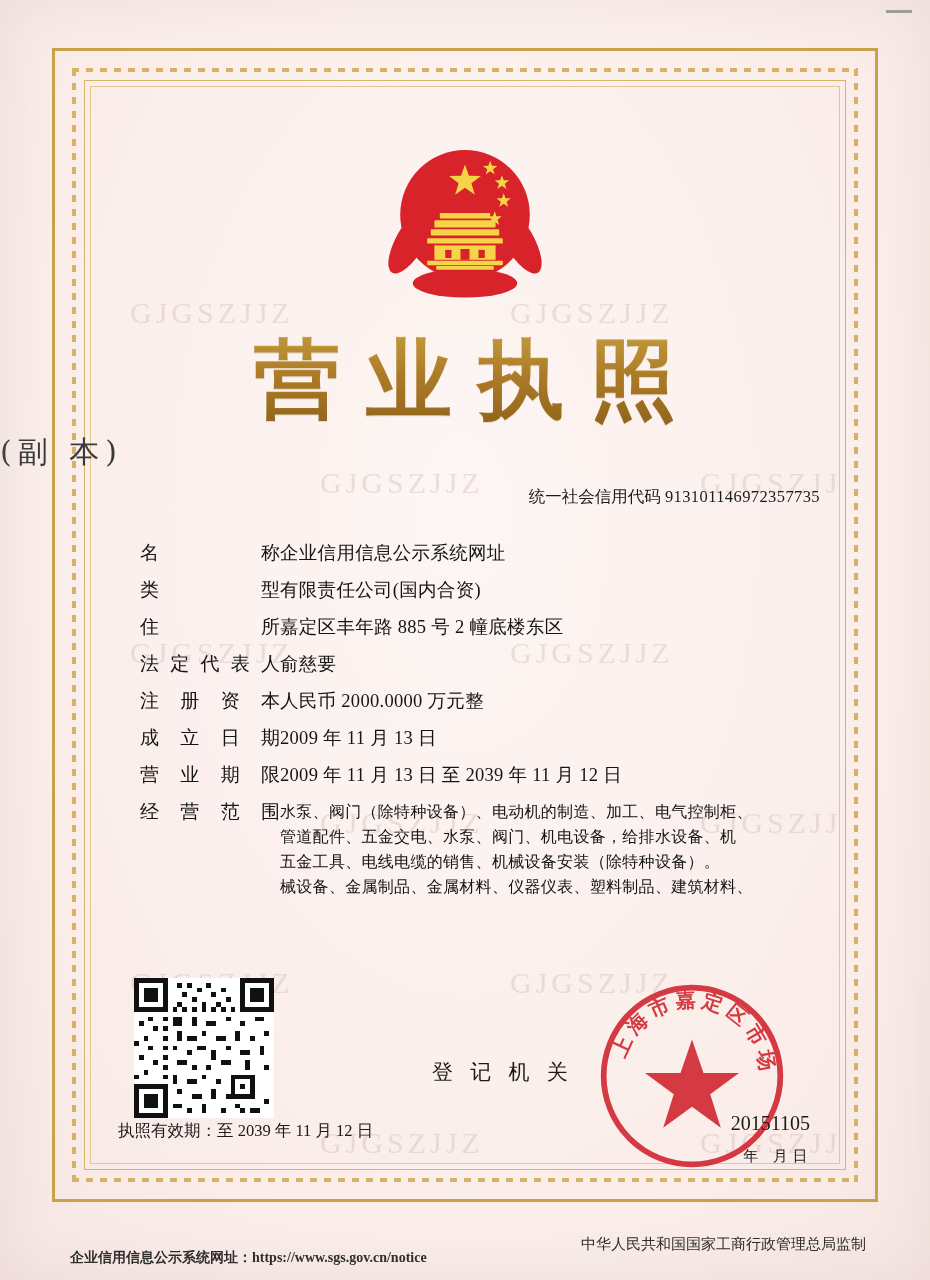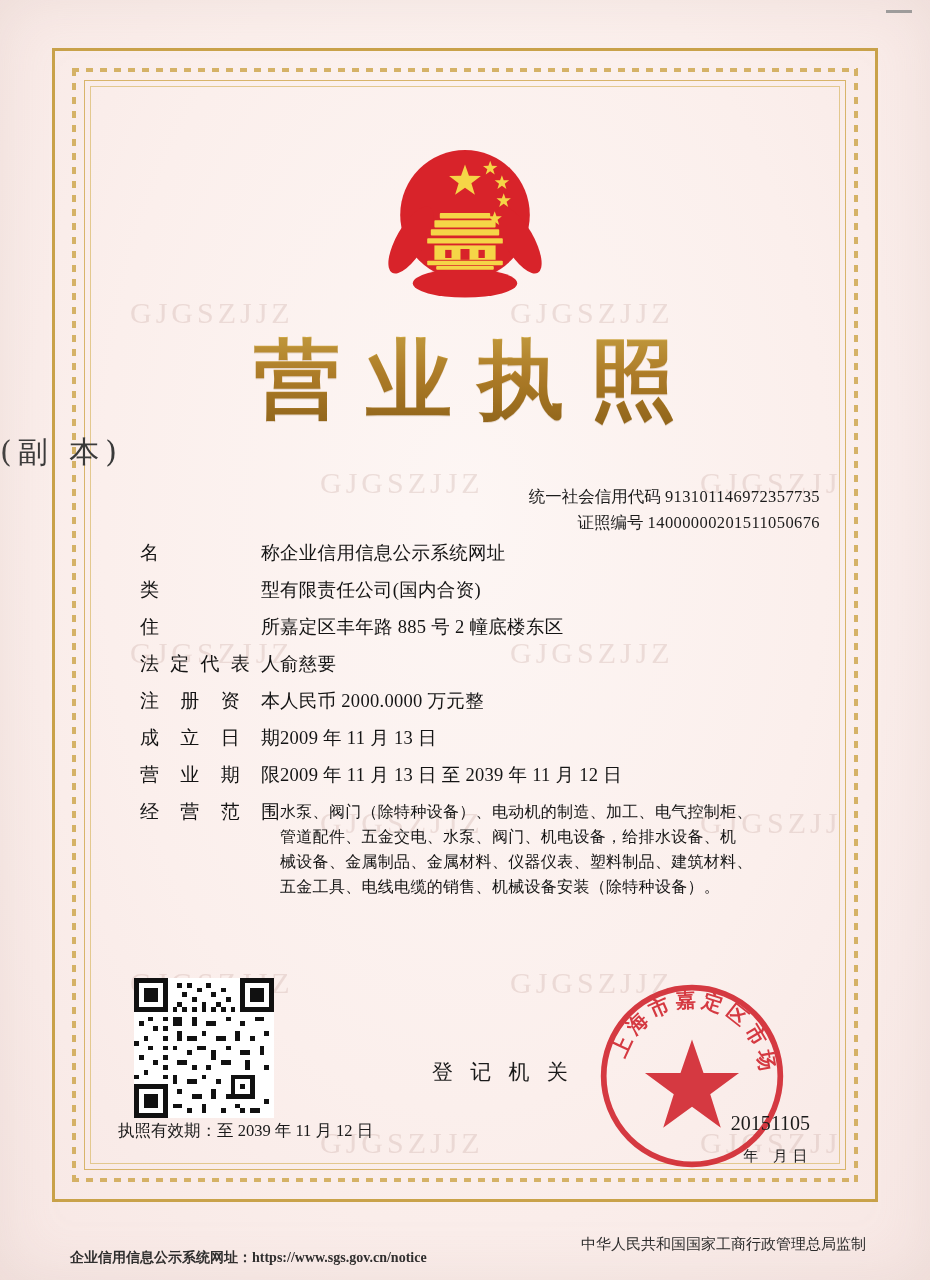--- a/index.html
+++ b/index.html
@@ -312,24 +312,20 @@
   </div>
 
   <div class="title">营业执照</div>
   <div class="subtitle">(副 本)</div>
 
   <div class="codes">
     <div>
       <span>统一社会信用代码</span>
       <span class="num">913101146972357735</span>
     </div>
-    <div>
-      <span>证照编号</span>
-      <span class="num">14000000201511050676</span>
-    </div>
   </div>
 
   <div class="fields">
 
     <div class="row">
       <div class="lbl">
         <span>名</span>
         <span>称</span>
       </div>
       <div class="val">企业信用信息公示系统网址</div>
@@ -395,22 +391,22 @@
     <div class="row scope">
       <div class="lbl">
         <span>经</span>
         <span>营</span>
         <span>范</span>
         <span>围</span>
       </div>
       <div class="val">
         <div>水泵、阀门（除特种设备）、电动机的制造、加工、电气控制柜、</div>
         <div>管道配件、五金交电、水泵、阀门、机电设备，给排水设备、机</div>
+        <div>五金工具、电线电缆的销售、机械设备安装（除特种设备）。</div>
         <div>械设备、金属制品、金属材料、仪器仪表、塑料制品、建筑材料、</div>
-        <div>五金工具、电线电缆的销售、机械设备安装（除特种设备）。</div>
       </div>
     </div>
   </div>
 
   <div class="qr">
     <svg viewBox="0 0 29 29" width="140" height="140" shape-rendering="crispEdges">
       <rect width="29" height="29" fill="#ffffff"></rect>
       <g fill="#111111">
 
         <rect x="0" y="0" width="7" height="1"></rect>

